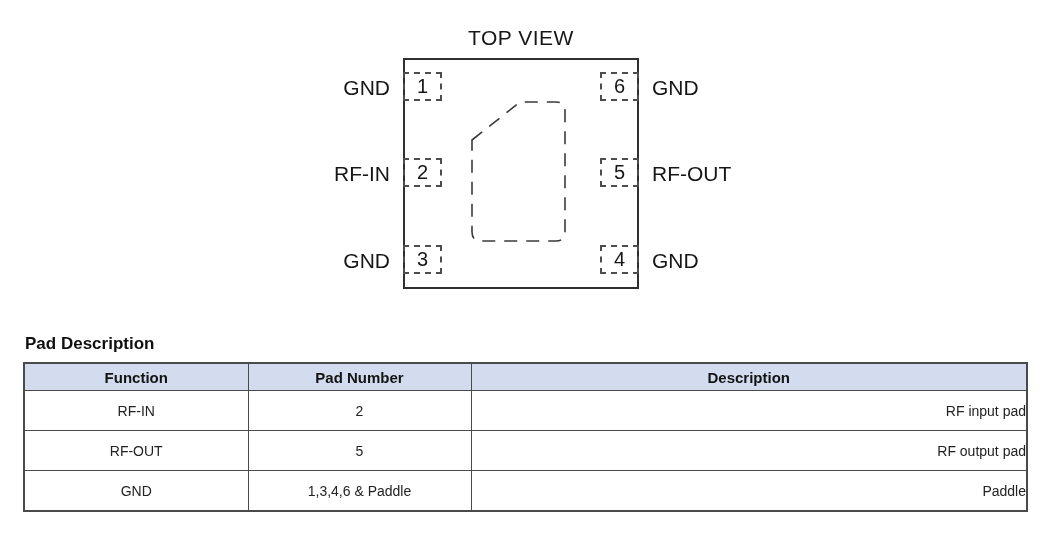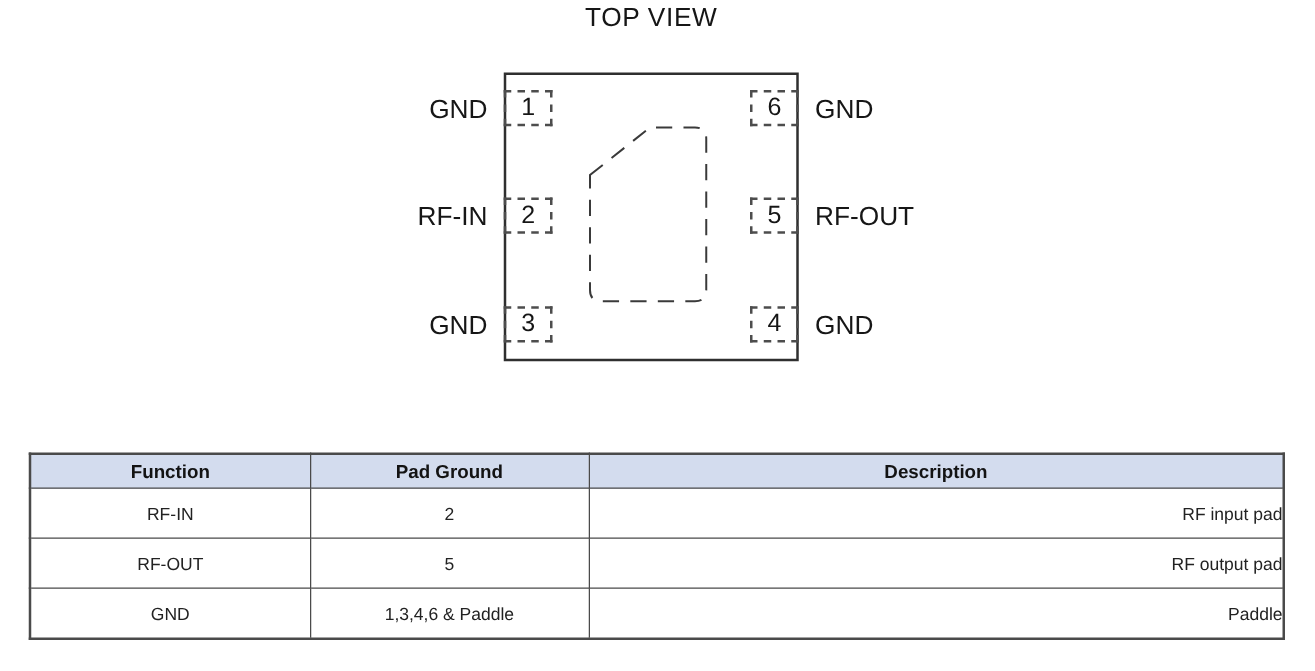--- a/index.html
+++ b/index.html
@@ -4,21 +4,21 @@
 <style>
   html, body { margin:0; padding:0; background:#ffffff; }
   .screen {
     position:relative; width:1052px; height:537px;
     background:#ffffff; overflow:hidden;
     font-family:"Liberation Sans", sans-serif; color:#1d1d1d;
   }
 
   
   .top-view-title {
-    position:absolute; left:403px; top:3px; width:236px;
+    position:absolute; left:403px; top:26px; width:236px;
     text-align:center; font-size:21px; letter-spacing:0.5px; color:#161616;
   }
   .package {
     position:absolute; left:403px; top:58px; width:236px; height:231px;
     border:2px solid #2f2f2f; box-sizing:border-box;
   }
   .paddle-svg { position:absolute; left:0; top:0; }
   .pad {
     position:absolute; width:39px; height:29px;
     border:2px dashed #4d4d4d; box-sizing:border-box;
@@ -96,31 +96,32 @@
       </div>
   </div>
 
   <div class="pin-label left row1">GND</div>
   <div class="pin-label left row2">RF-IN</div>
   <div class="pin-label left row3">GND</div>
   <div class="pin-label right row1">GND</div>
   <div class="pin-label right row2">RF-OUT</div>
   <div class="pin-label right row3">GND</div>
 
+  <div class="section-heading">Pad Description</div>
 
   <table class="pad-table">
     <colgroup>
       <col style="width:224px">
       <col style="width:223px">
       <col>
     </colgroup>
     <thead>
       <tr>
         <th>Function</th>
-        <th>Pad Ground</th>
+        <th>Pad Number</th>
         <th>Description</th>
       </tr>
     </thead>
     <tbody>
       <tr>
         <td>RF-IN</td>
         <td>2</td>
         <td class="desc">RF input pad</td>
       </tr>
       <tr>

